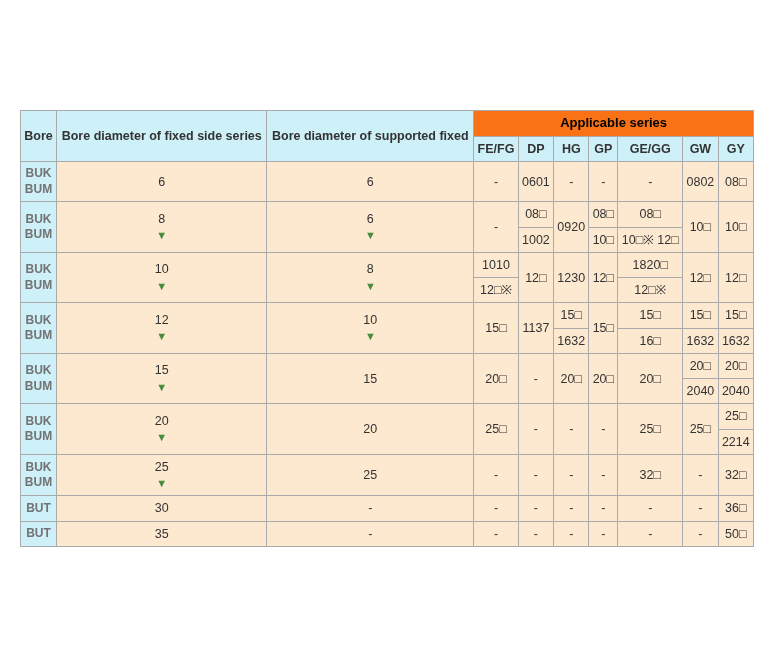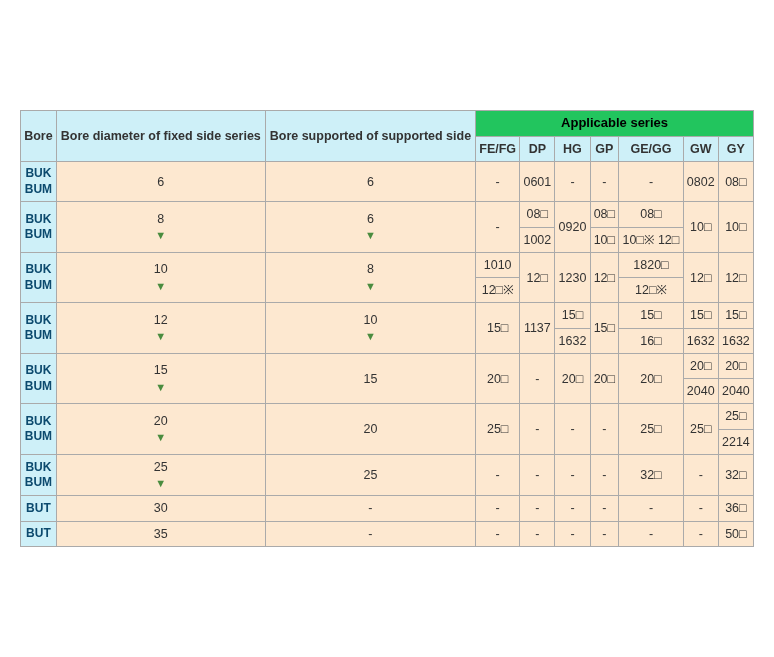--- a/index.html
+++ b/index.html
@@ -38,44 +38,44 @@
     .cell-peach {
       background-color: #fde8d0;
       color: #333;
     }
     
     .cell-bore {
       background-color: #fde8d0;
       color: #333;
     }
     .applicable-header {
-      background-color: #22c55e;
+      background-color: #f97316;
       font-size: 13px;
     }
     td.model-cell {
       background-color: #cef0f8;
-      color: #0c4a6e;
+      color: #737373;
       font-weight: bold;
       font-size: 12px;
     }
     .arrow {
       color: #4a8c3f;
       font-size: 11px;
     }
   </style>
 </head>
 <body>
 
 <div class="table-wrapper">
   <table>
     <thead>
       <tr>
         <th rowspan="2" class="header-blue">Bore</th>
         <th rowspan="2" class="header-blue">Bore diameter of fixed side series</th>
-        <th rowspan="2" class="header-blue">Bore supported of supported side</th>
+        <th rowspan="2" class="header-blue">Bore diameter of supported fixed</th>
         <th colspan="7" class="applicable-header">Applicable series</th>
       </tr>
       <tr>
         <th class="header-blue">FE/FG</th>
         <th class="header-blue">DP</th>
         <th class="header-blue">HG</th>
         <th class="header-blue">GP</th>
         <th class="header-blue">GE/GG</th>
         <th class="header-blue">GW</th>
         <th class="header-blue">GY</th>

